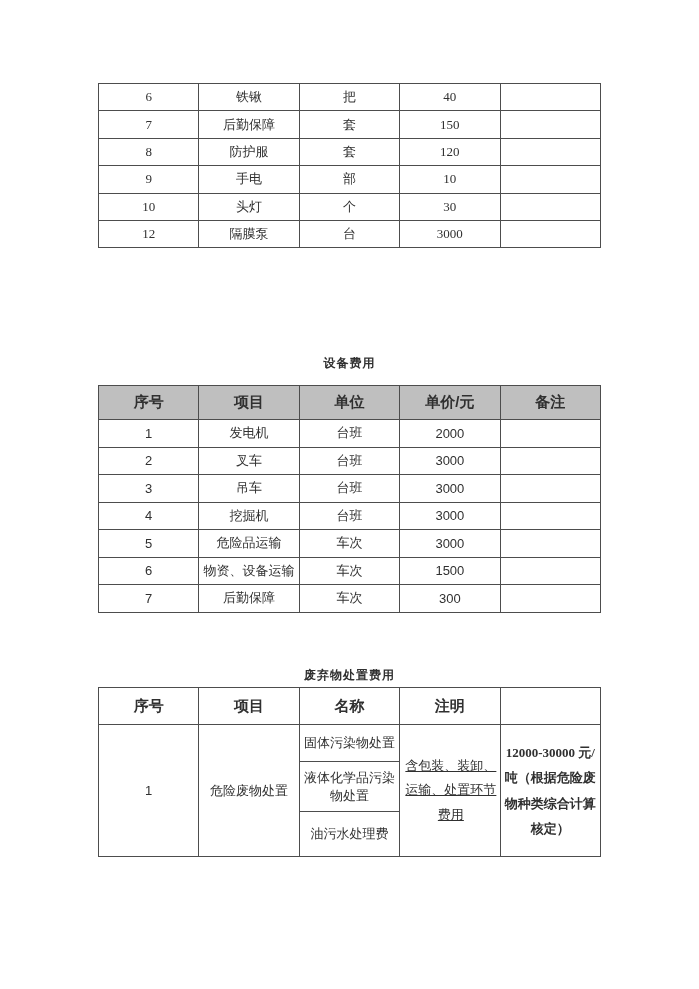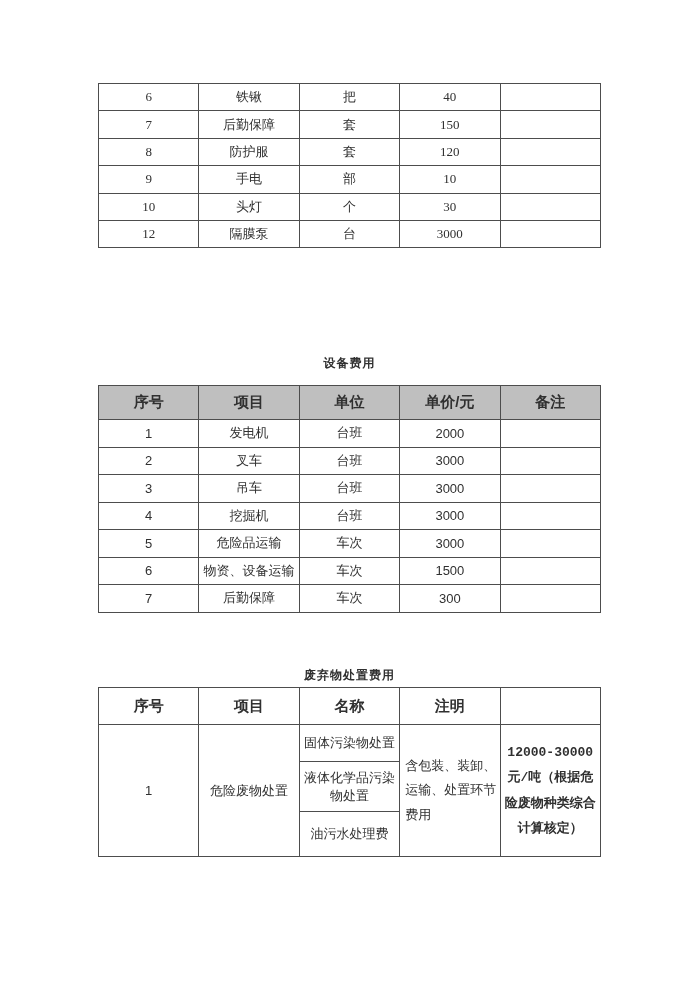--- a/index.html
+++ b/index.html
@@ -66,26 +66,27 @@
     font-family: "Liberation Sans", "DejaVu Sans", sans-serif;
     background: #ffffff;
   }
   #waste-table tr.sub-row-1 { height: 37px; }
   #waste-table tr.sub-row-2 { height: 50px; }
   #waste-table tr.sub-row-3 { height: 45px; }
   .num {
     font-family: "Liberation Sans", "DejaVu Sans", sans-serif;
   }
   .note-cell {
-    text-align: left;
+    text-align: center;
     padding: 4px 3px 4px 5px;
     line-height: 1.85;
+    text-decoration: underline;
   }
   .price-cell {
-    font-family: Liberation Mono, monospace;
+    font-family: Liberation Serif, serif;
     font-weight: bold;
     line-height: 1.95;
     padding: 8px 2px;
   }
 </style>
 </head>
 <body>
 
 <div class="page">
 

